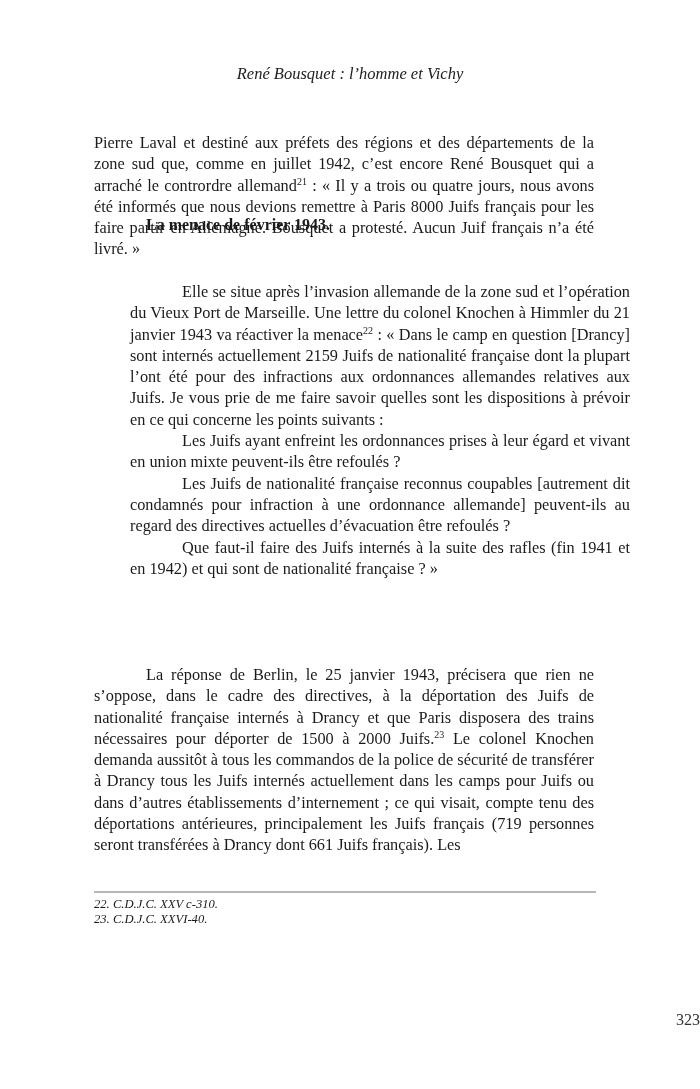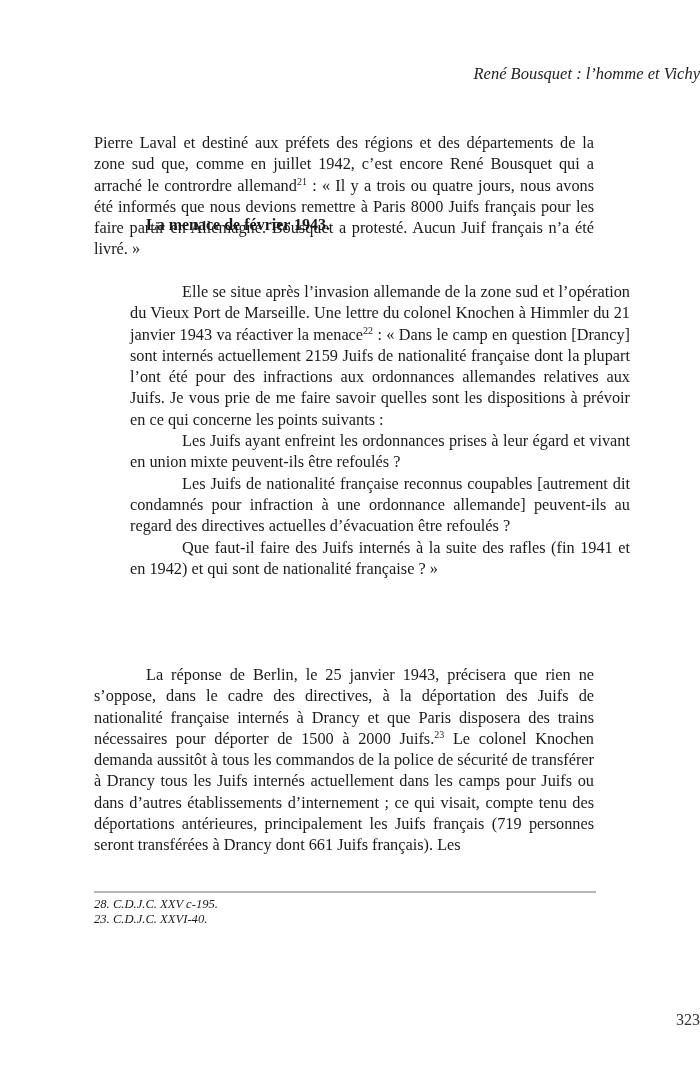--- a/index.html
+++ b/index.html
@@ -3,21 +3,21 @@
 <meta charset="utf-8">
 <style>
   html, body { margin: 0; padding: 0; background: #ffffff; }
   body {
     width: 700px; height: 1089px; position: relative; overflow: hidden;
     font-family: "Liberation Serif", "DejaVu Serif", serif;
     color: #1a1a1a;
   }
   .running-head {
     position: absolute; top: 64px; left: 0; width: 700px;
-    text-align: right; font-style: italic; font-size: 16.5px; color: #222;
+    text-align: center; font-style: italic; font-size: 16.5px; color: #222;
   }
   .text-block {
     position: absolute; left: 94px; width: 500px;
     font-size: 16.3px; line-height: 21.3px; text-align: justify;
   }
   .text-block p { margin: 0; }
   .indent { text-indent: 52px; }
   .sup { font-size: 10px; vertical-align: super; line-height: 0; }
   .heading {
     position: absolute; top: 216px; left: 146px;
@@ -61,17 +61,17 @@
 
 <div class="text-block" style="top:664px;">
   <p class="indent">
     <span>La réponse de Berlin, le 25 janvier 1943, précisera que rien ne s’oppose, dans le cadre des directives, à la déportation des Juifs de nationalité française internés à Drancy et que Paris disposera des trains nécessaires pour déporter de 1500 à 2000 Juifs.</span><span class="sup">23</span><span> Le colonel Knochen demanda aussitôt à tous les commandos de la police de sécurité de transférer à Drancy tous les Juifs internés actuellement dans les camps pour Juifs ou dans d’autres établissements d’internement ; ce qui visait, compte tenu des déportations antérieures, principalement les Juifs français (719 personnes seront transférées à Drancy dont 661 Juifs français). Les</span>
   </p>
 </div>
 
 <div class="rule"></div>
 
 <div class="footnotes">
-  <div>28. C.D.J.C. XXV c-195.</div>
+  <div>22. C.D.J.C. XXV c-310.</div>
   <div>23. C.D.J.C. XXVI-40.</div>
 </div>
 
 <div class="page-number">323</div>
 
 </body></html>

